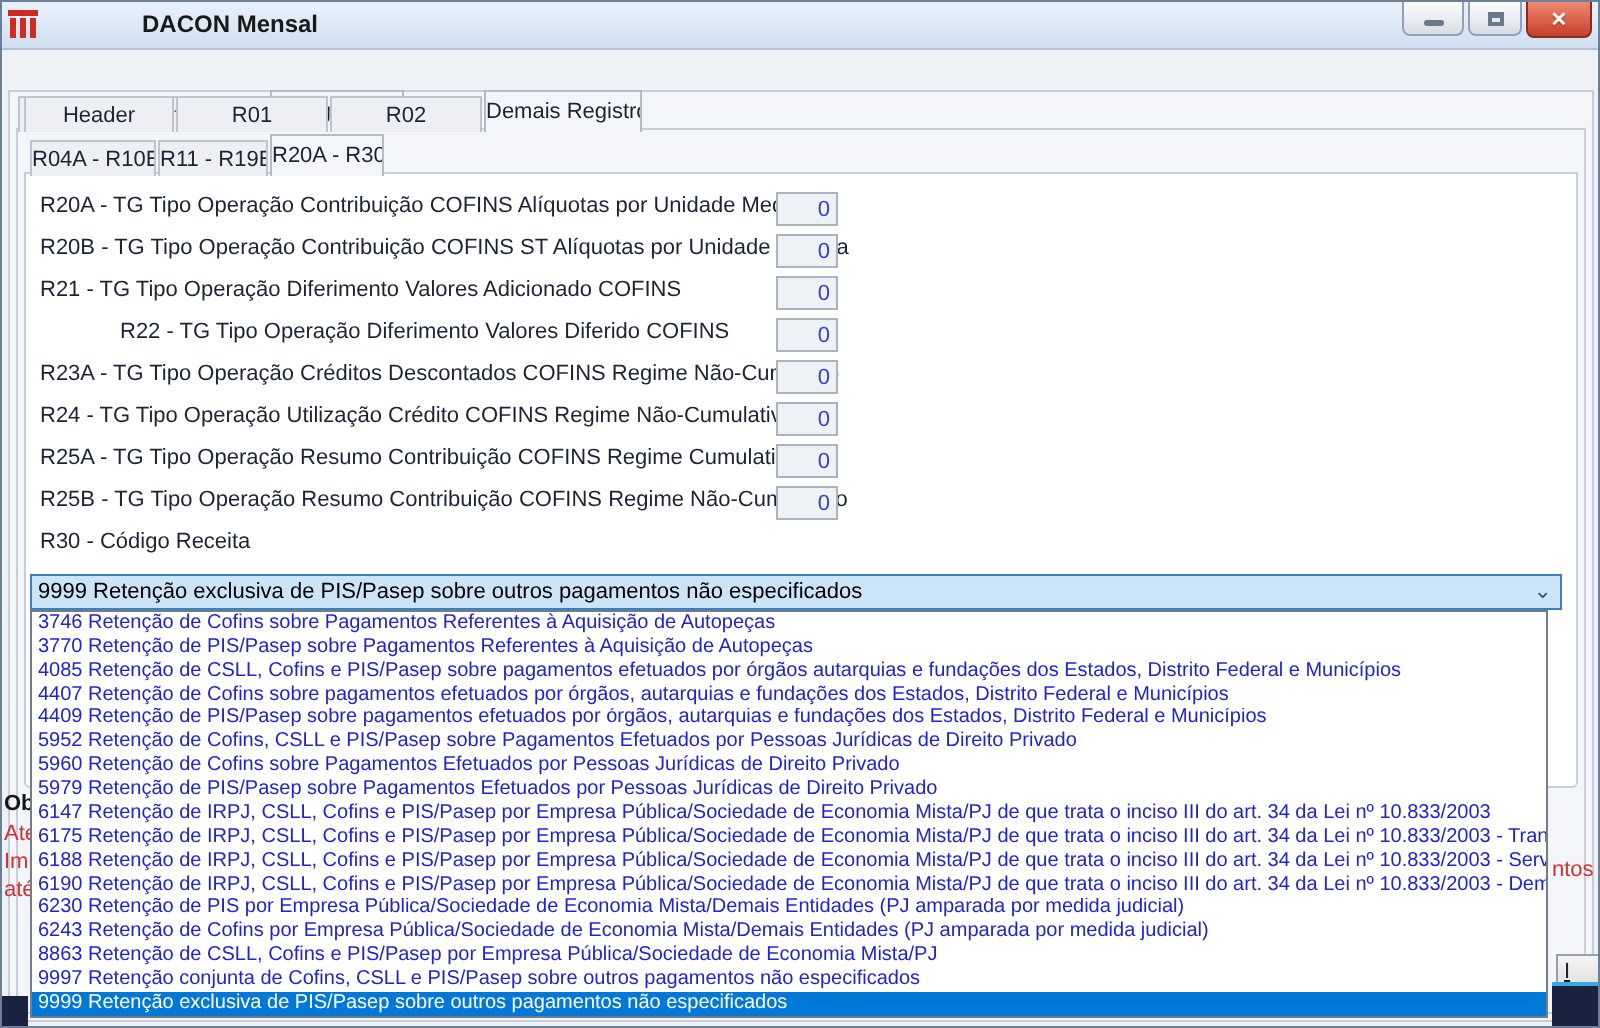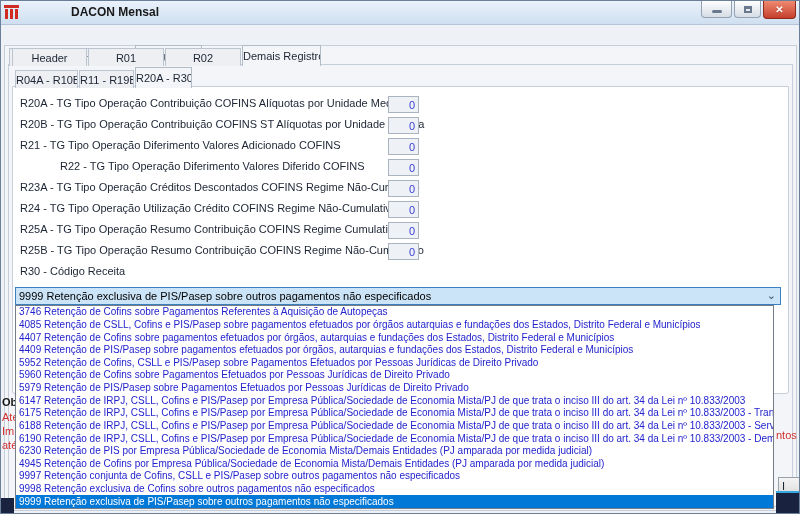--- a/index.html
+++ b/index.html
@@ -134,30 +134,31 @@
   <div class="navyblock" id="navy-left" style="left:0;top:497px;width:13px;height:17px;"></div>
   <div class="navyblock" id="navy-right" style="left:775px;top:490px;width:25px;height:24px;"></div>
 
   <div class="combo">
     <span>9999 Retenção exclusiva de PIS/Pasep sobre outros pagamentos não especificados</span>
     <span class="combo-chevron">⌄</span>
   </div>
 
   <div class="droplist" id="droplist">
       <div class="dropitem">3746 Retenção de Cofins sobre Pagamentos Referentes à Aquisição de Autopeças</div>
+      <div class="dropitem">3770 Retenção de PIS/Pasep sobre Pagamentos Referentes à Aquisição de Autopeças</div>
       <div class="dropitem">4085 Retenção de CSLL, Cofins e PIS/Pasep sobre pagamentos efetuados por órgãos autarquias e fundações dos Estados, Distrito Federal e Municípios</div>
       <div class="dropitem">4407 Retenção de Cofins sobre pagamentos efetuados por órgãos, autarquias e fundações dos Estados, Distrito Federal e Municípios</div>
       <div class="dropitem">4409 Retenção de PIS/Pasep sobre pagamentos efetuados por órgãos, autarquias e fundações dos Estados, Distrito Federal e Municípios</div>
       <div class="dropitem">5952 Retenção de Cofins, CSLL e PIS/Pasep sobre Pagamentos Efetuados por Pessoas Jurídicas de Direito Privado</div>
       <div class="dropitem">5960 Retenção de Cofins sobre Pagamentos Efetuados por Pessoas Jurídicas de Direito Privado</div>
       <div class="dropitem">5979 Retenção de PIS/Pasep sobre Pagamentos Efetuados por Pessoas Jurídicas de Direito Privado</div>
       <div class="dropitem">6147 Retenção de IRPJ, CSLL, Cofins e PIS/Pasep por Empresa Pública/Sociedade de Economia Mista/PJ de que trata o inciso III do art. 34 da Lei nº 10.833/2003</div>
       <div class="dropitem">6175 Retenção de IRPJ, CSLL, Cofins e PIS/Pasep por Empresa Pública/Sociedade de Economia Mista/PJ de que trata o inciso III do art. 34 da Lei nº 10.833/2003 - Transporte de Passagei</div>
       <div class="dropitem">6188 Retenção de IRPJ, CSLL, Cofins e PIS/Pasep por Empresa Pública/Sociedade de Economia Mista/PJ de que trata o inciso III do art. 34 da Lei nº 10.833/2003 - Serviços Prestados por</div>
       <div class="dropitem">6190 Retenção de IRPJ, CSLL, Cofins e PIS/Pasep por Empresa Pública/Sociedade de Economia Mista/PJ de que trata o inciso III do art. 34 da Lei nº 10.833/2003 - Demais Serviços</div>
       <div class="dropitem">6230 Retenção de PIS por Empresa Pública/Sociedade de Economia Mista/Demais Entidades (PJ amparada por medida judicial)</div>
-      <div class="dropitem">4945 Retenção de Cofins por Empresa Pública/Sociedade de Economia Mista/Demais Entidades (PJ amparada por medida judicial)</div>
+      <div class="dropitem">6243 Retenção de Cofins por Empresa Pública/Sociedade de Economia Mista/Demais Entidades (PJ amparada por medida judicial)</div>
+      <div class="dropitem">8863 Retenção de CSLL, Cofins e PIS/Pasep por Empresa Pública/Sociedade de Economia Mista/PJ</div>
       <div class="dropitem">9997 Retenção conjunta de Cofins, CSLL e PIS/Pasep sobre outros pagamentos não especificados</div>
-      <div class="dropitem">9998 Retenção exclusiva de Cofins sobre outros pagamentos não especificados</div>
       <div class="dropitem selected">9999 Retenção exclusiva de PIS/Pasep sobre outros pagamentos não especificados</div>
     </div>
 
 </div>
 
 </body></html>

